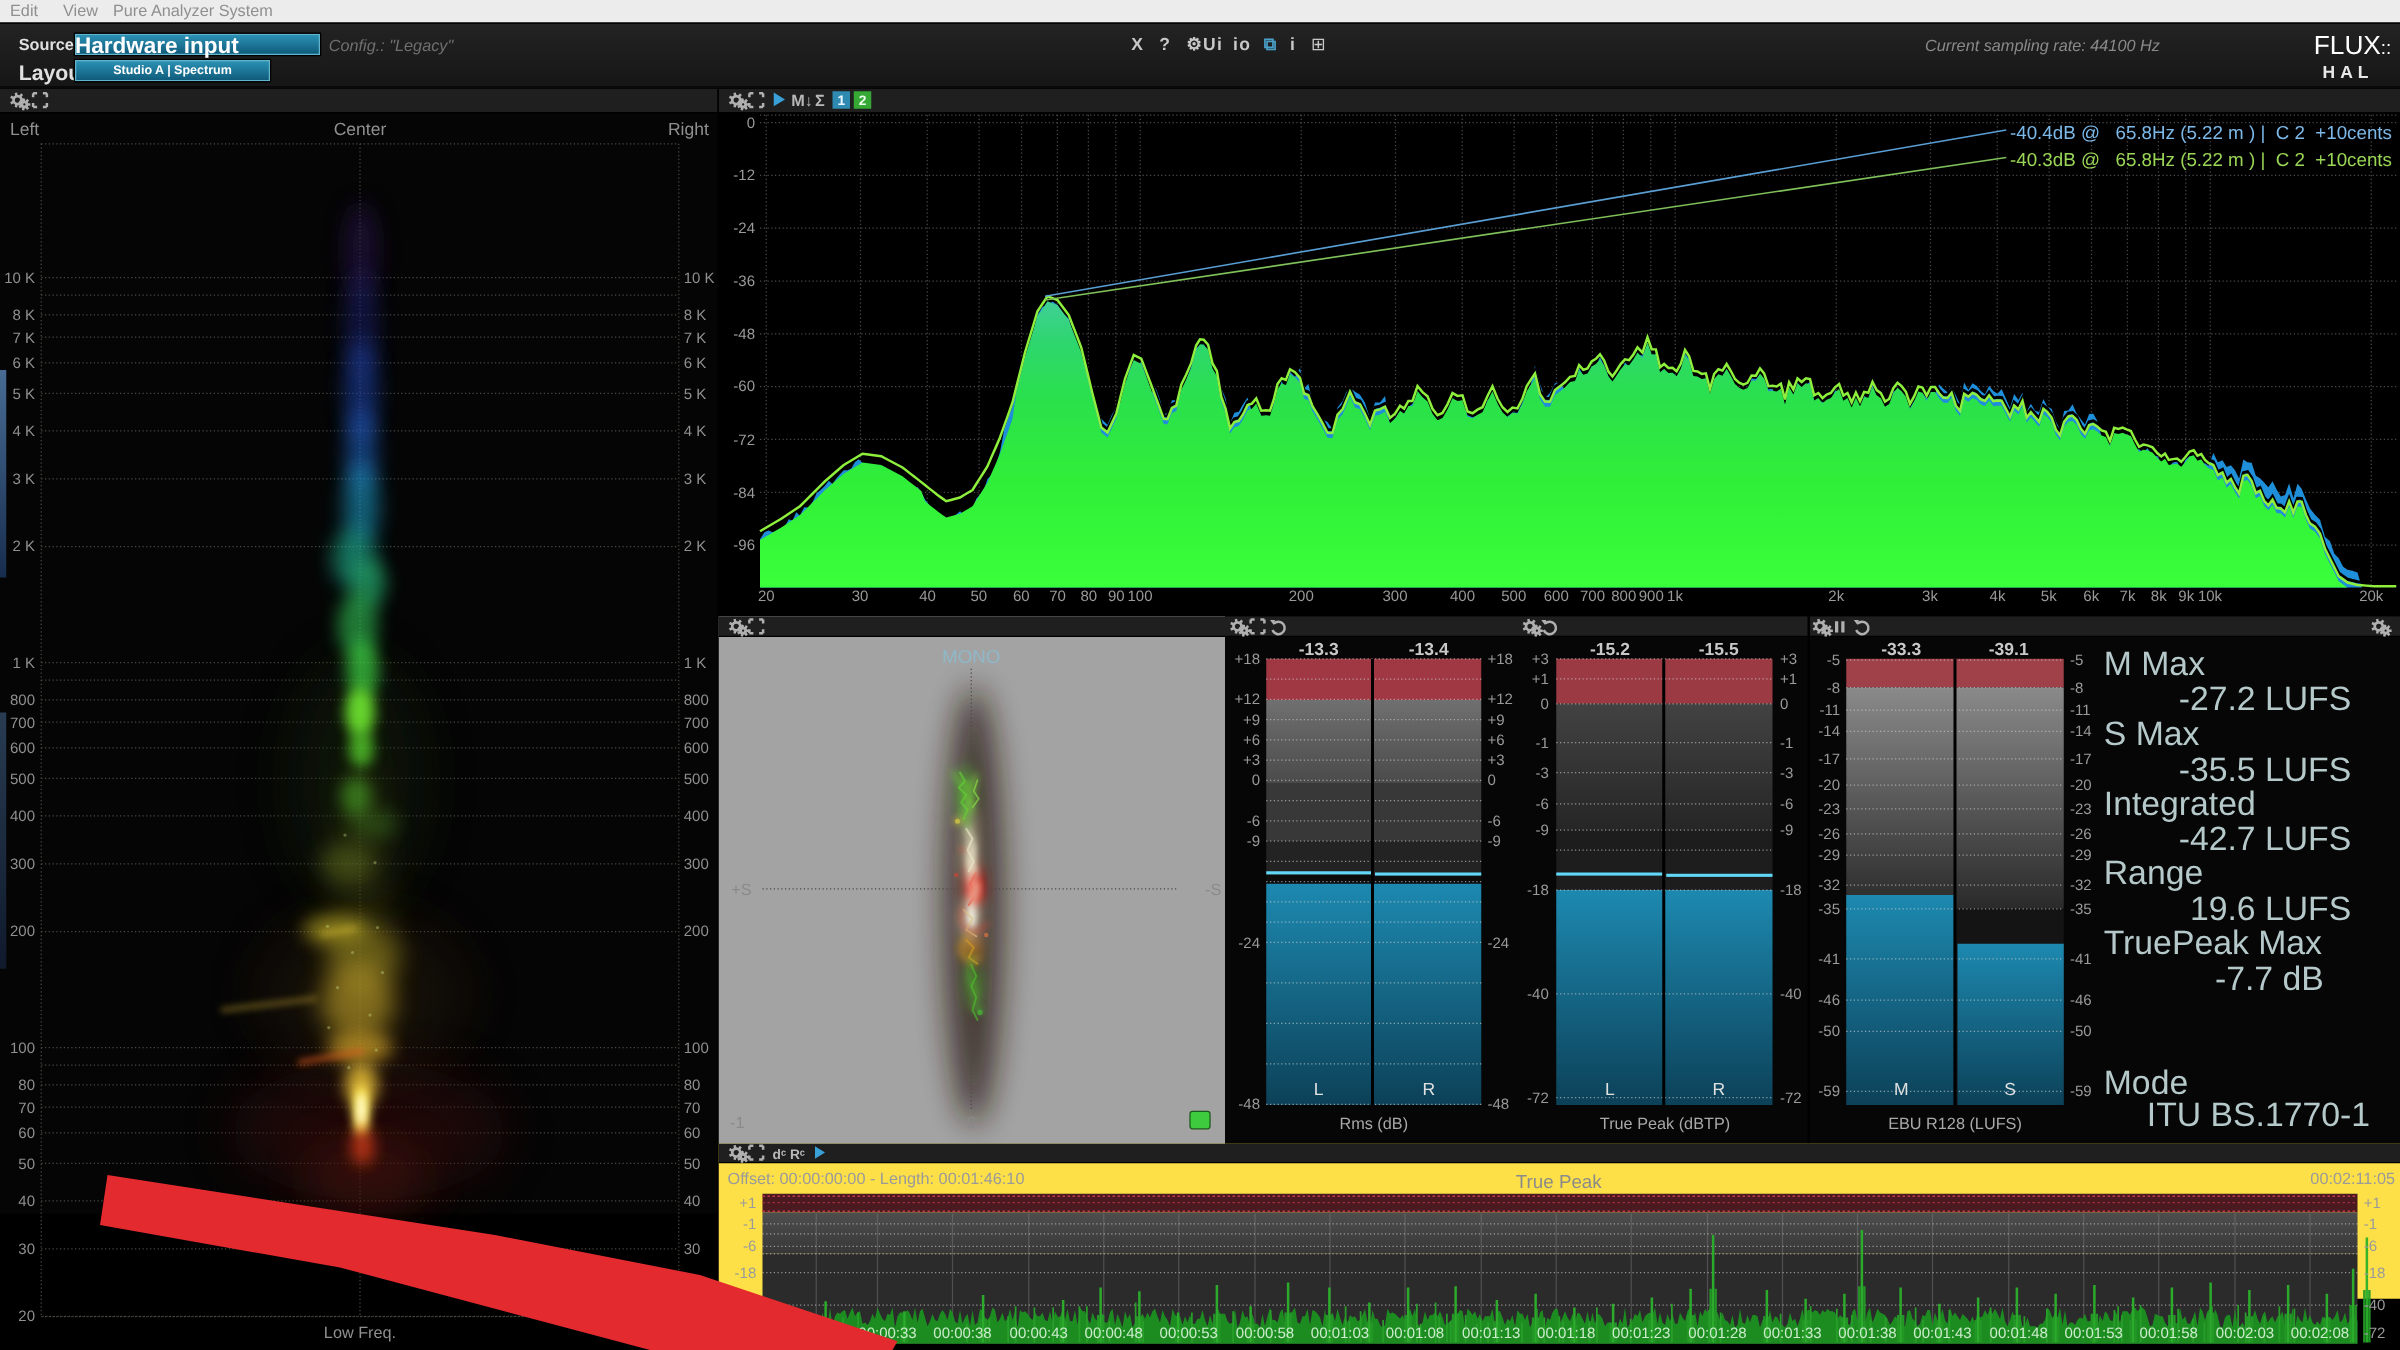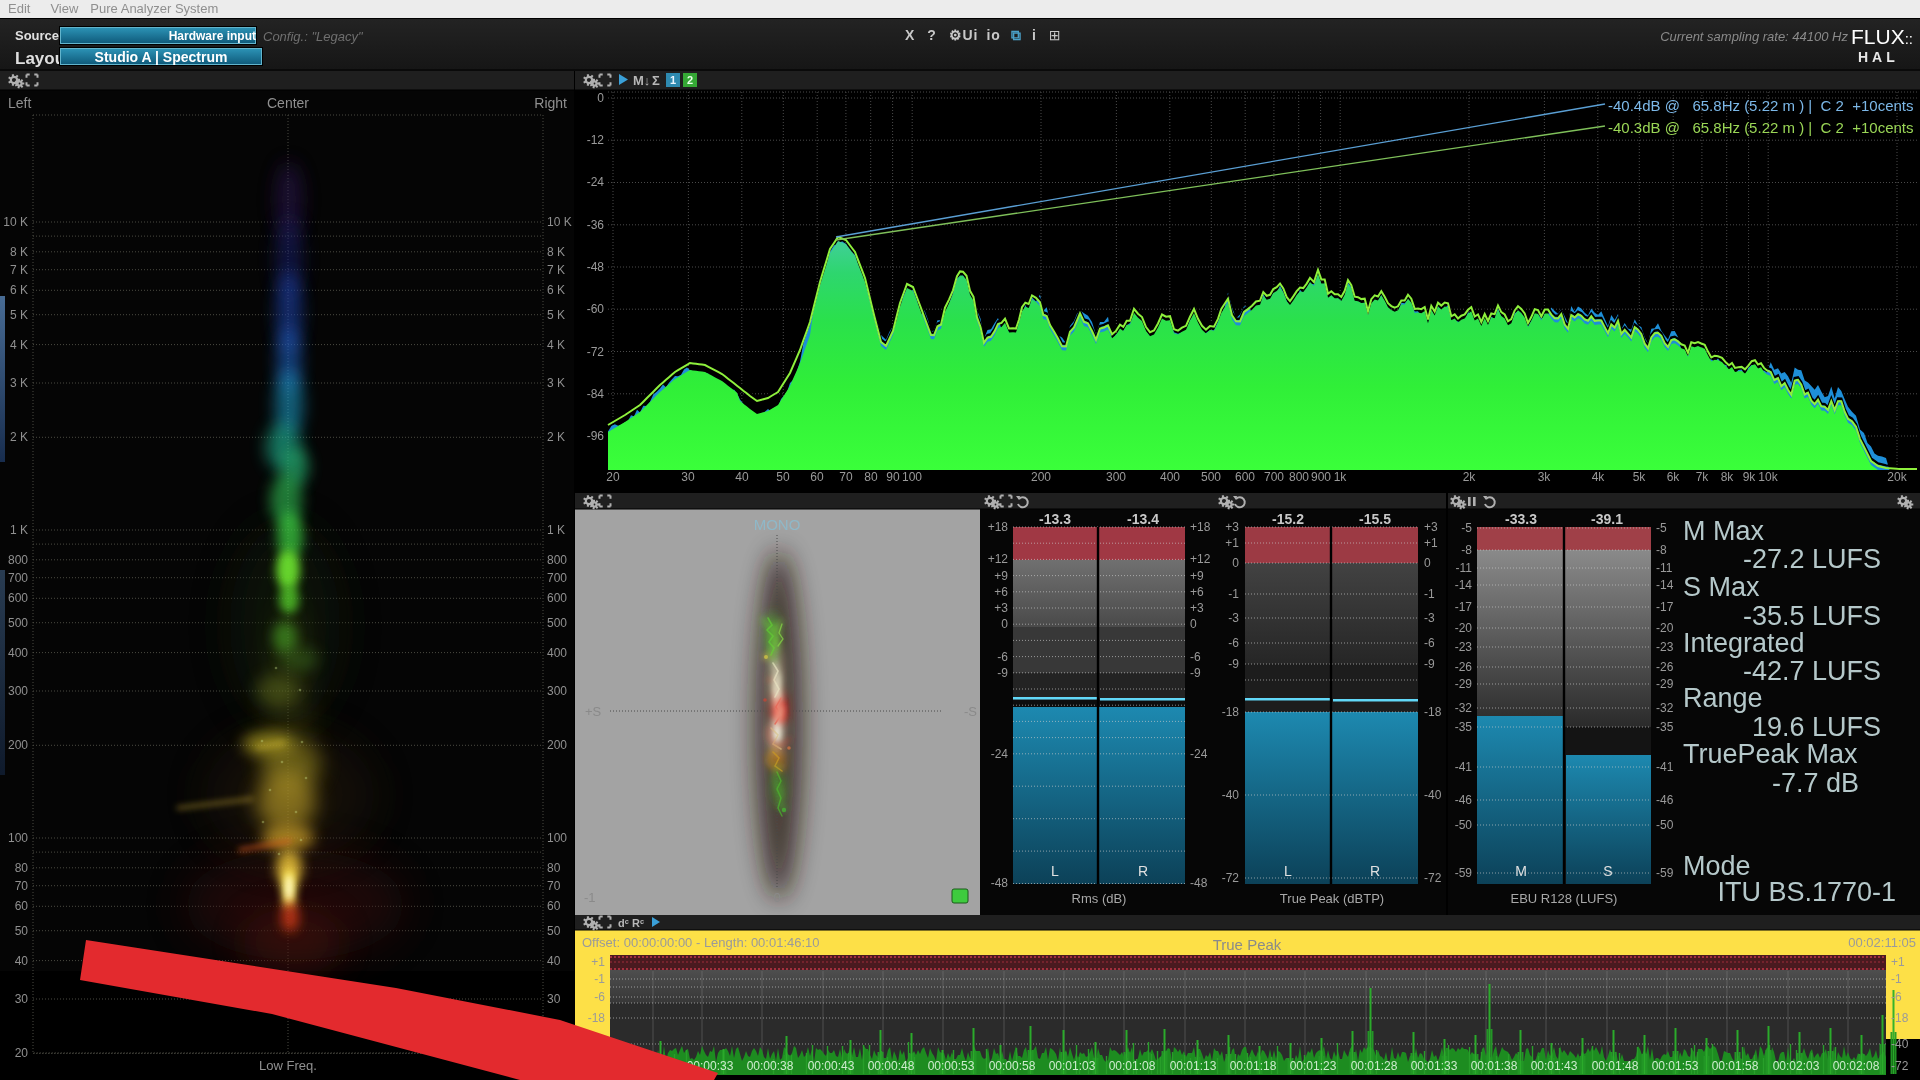--- a/index.html
+++ b/index.html
@@ -13,27 +13,27 @@
 </style></head>
 <body>
 
 <div class="abs" style="left:0;top:0;width:1920px;height:18px;background:#ececec;color:#8f8f8f;font-size:13px;line-height:18px;">
 <span style="margin-left:8px">Edit</span><span style="margin-left:20px">View</span><span style="margin-left:12px">Pure Analyzer System</span>
 </div>
 
 <div class="abs" style="left:0;top:18px;width:1920px;height:53px;background:linear-gradient(#232323,#161616);border-top:1px solid #000;border-bottom:2px solid #0a0a0a">
   <div class="abs" style="left:15px;top:9px;width:44px;color:#e0e0e0;font-size:13px;font-weight:bold">Source</div>
   <div class="abs" style="left:15px;top:30px;width:44px;color:#e0e0e0;font-size:17px;font-weight:bold">Layout</div>
-  <div class="abs" style="left:59px;top:7px;width:198px;height:19px;background:linear-gradient(#2d95b8,#0e5878);border:1px solid #000;box-shadow:inset 0 0 0 1px #62b4cc;color:#fff;font-size:12px;font-weight:bold;text-align:right;line-height:18px">Hardware input</div>
-  <div class="abs" style="left:59px;top:28px;width:204px;height:19px;background:linear-gradient(#2d95b8,#0e5878);border:1px solid #000;box-shadow:inset 0 0 0 1px #62b4cc;color:#fff;font-size:14px;font-weight:bold;text-align:center;line-height:18px">Studio A | Spectrum</div>
+  <div class="abs" style="left:59px;top:7px;width:198px;height:19px;background:linear-gradient(#2d95b8,#0e5878);border:1px solid #000;box-shadow:inset 0 0 0 1px #62b4cc;color:#fff;font-size:18px;font-weight:bold;text-align:left;line-height:18px">Hardware input</div>
+  <div class="abs" style="left:59px;top:28px;width:158px;height:19px;background:linear-gradient(#2d95b8,#0e5878);border:1px solid #000;box-shadow:inset 0 0 0 1px #62b4cc;color:#fff;font-size:10px;font-weight:bold;text-align:center;line-height:18px">Studio A | Spectrum</div>
   <div class="abs" style="left:263px;top:10px;color:#6f6f6f;font-size:13px;font-style:italic">Config.: "Legacy"</div>
   <div class="abs" style="left:905px;top:8px;color:#c8c8c8;font-size:14px;font-weight:bold;letter-spacing:1px">
     <span>X</span><span style="margin-left:12px">?</span><span style="margin-left:12px">⚙</span><span style="">Ui</span><span style="margin-left:8px">io</span><span style="color:#4aa0c8;margin-left:10px">⧉</span><span style="margin-left:10px">i</span><span style="margin-left:12px;font-weight:normal">⊞</span>
   </div>
-  <div class="abs" style="left:1540px;top:10px;width:308px;text-align:right;color:#8a8a8a;font-size:13px;font-style:italic">Current sampling rate: 44100 Hz</div>
+  <div class="abs" style="left:1540px;top:10px;width:308px;text-align:left;color:#8a8a8a;font-size:13px;font-style:italic">Current sampling rate: 44100 Hz</div>
   <div class="abs" style="left:1851px;top:6px;color:#fff;font-size:21px;font-weight:normal;letter-spacing:0px">FLUX<span style="font-size:15px">::</span></div>
   <div class="abs" style="left:1858px;top:30px;color:#e8e8e8;font-size:14px;font-weight:bold;letter-spacing:4px">HAL</div>
 </div>
 
 <div class="abs" style="left:0;top:71px;width:574px;height:900px;background:#050505">
 <svg width="574" height="1009" viewBox="0 71 574 1009" style="position:absolute;left:0;top:0">
 <defs>
 <filter id="b3" x="-60%" y="-60%" width="220%" height="220%">
           <feGaussianBlur stdDeviation="3"></feGaussianBlur>
         </filter>

